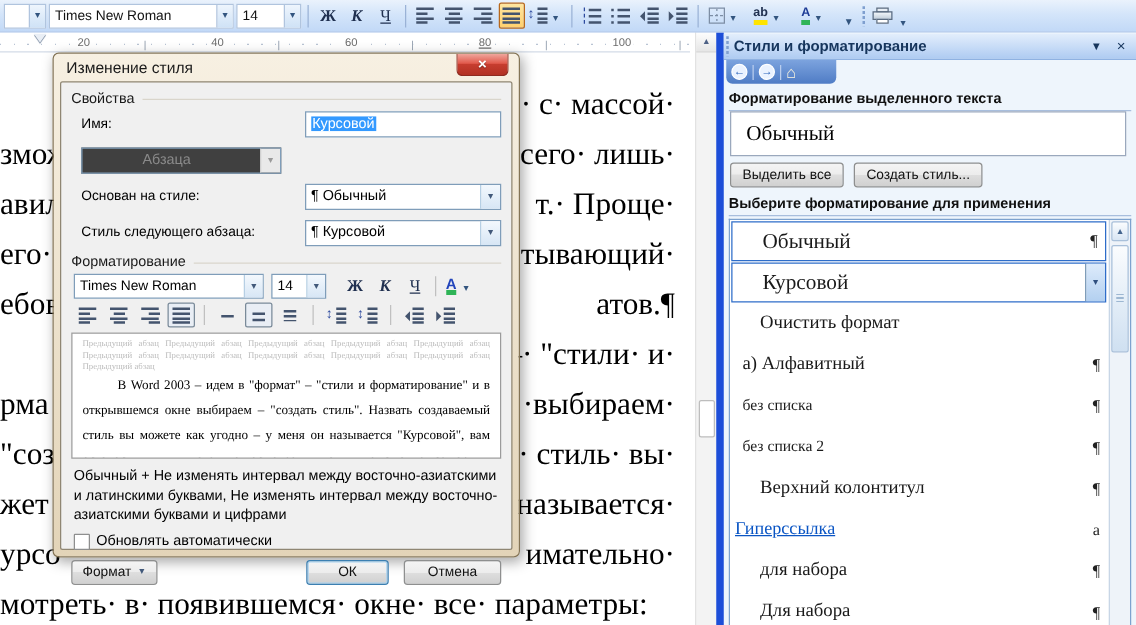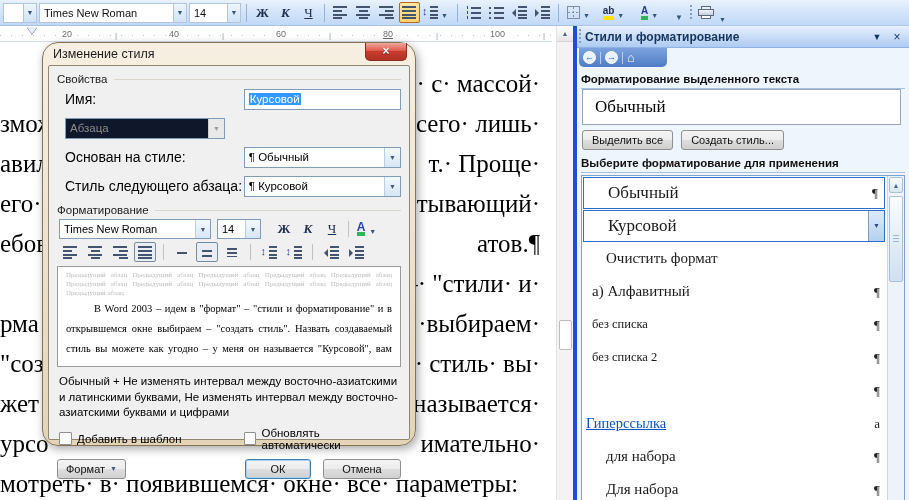--- a/index.html
+++ b/index.html
@@ -73,21 +73,21 @@
   .doc-line { position:absolute; left:0; width:548px; height:34px;
     font-family:"Liberation Serif",serif; font-size:25px; color:#000; }
   .doc-line .fl { position:absolute; left:0; white-space:nowrap; }
   .doc-line .fr { position:absolute; right:8px; white-space:nowrap; }
   .doc-scroll { position:absolute; top:26px; left:556px; width:17px; height:474px; background:#f3f3f3; border-left:1px solid #e2e2e2; }
   .doc-scroll .sc-up { height:16px; display:flex; align-items:center; justify-content:center; font-size:7px; color:#4d6185;
     background:linear-gradient(#fdfdfd,#e6e6e6); border-bottom:1px solid #d5d5d5; }
   .doc-scroll .sc-thumb { position:absolute; top:294px; left:2px; width:13px; height:30px; background:#fff; border:1px solid #bdbdbd; border-radius:2px; }
 
   
-  .task-pane { position:absolute; top:26px; left:573px; width:336px; height:474px; background:#eef5fc; border-left:4px solid #1d4ed8; }
+  .task-pane { position:absolute; top:26px; left:573px; width:336px; height:474px; background:#eef5fc; border-left:6px solid #1d4ed8; }
   .tp-title { position:absolute; top:1px; left:0; right:0; height:21px; display:flex; align-items:center;
     background:linear-gradient(#e3eefc,#aecbf2); border-bottom:1px solid #8fb2e2; }
   .tp-title .t-text { font-size:12px; font-weight:bold; color:#16355c; flex:1; }
   .tp-title .t-btn { width:16px; text-align:center; font-size:9px; color:#16355c; margin-right:4px; }
   .tp-nav { position:absolute; top:22px; left:2px; height:19px; width:88px; display:flex; align-items:center; gap:2px;
     background:linear-gradient(#7ca3de,#4f7cc5); border-radius:0 0 5px 5px; padding:0 4px; }
   .nav-circle { width:13px; height:13px; border-radius:50%; background:#eaf2ff; border:1px solid #fff;
     color:#2a62b9; font-size:9px; line-height:11px; text-align:center; font-weight:bold; }
   .nav-sep { width:1px; height:12px; background:#b9cdee; margin:0 2px; }
   .nav-home { color:#fdf6e0; font-size:13px; line-height:13px; }
@@ -114,38 +114,38 @@
   .tp-scroll { position:absolute; top:150px; right:5px; bottom:0; width:17px; background:#eef3f9; border-left:1px solid #c8d6e6; }
   .tp-scroll .sc-up { height:16px; display:flex; align-items:center; justify-content:center; font-size:7px; color:#44658e;
     background:linear-gradient(#fafcfe,#d9e6f4); border:1px solid #a9c0da; border-radius:2px; margin:1px; }
   .tp-scroll .sc-thumb { position:absolute; top:20px; left:1px; width:14px; height:86px; background:linear-gradient(#fafcfe,#cfe0f1);
     border:1px solid #a9c0da; border-radius:2px; }
   .tp-scroll .sc-thumb::after { content:""; position:absolute; left:3px; right:3px; top:38px; height:7px;
     background-image:repeating-linear-gradient(180deg,#9db7d2 0 1px,transparent 1px 3px); }
 
   
   .dialog { position:absolute; left:42px; top:42px; width:374px; height:404px; z-index:50;
-    background:linear-gradient(#f7f0e2,#e3d4b8); border:1px solid #847455; border-radius:16px;
+    background:linear-gradient(#f7f0e2,#e3d4b8); border:1px solid #847455; border-radius:5px;
     box-shadow:2px 3px 10px rgba(0,0,0,.35);text-decoration:underline; }
   .dlg-title { position:absolute; top:0; left:10px; height:22px; display:flex; align-items:center; font-size:12.5px; color:#1a1a1a; }
   .dlg-close { position:absolute; top:0; right:8px; width:42px; height:18px; border-radius:0 0 5px 5px;
     background:linear-gradient(#f0a89e 0%,#e15a4c 45%,#c63d2f 50%,#b23123 100%); border:1px solid #8e2b20; border-top:none;
     color:#fff; font-weight:bold; font-size:12px; text-align:center; line-height:16px; text-shadow:0 1px 1px rgba(0,0,0,.4); }
   .dlg-body { position:absolute; top:22px; left:5px; right:5px; bottom:5px; background:#f0f0f0;
     border:1px solid #8f8673; border-radius:2px; padding:5px 8px 6px 8px; font-size:12px; color:#000; }
   .grp { display:flex; align-items:center; gap:6px; margin:2px 0 3px 0; }
   .grp .g-label { font-size:11.5px; color:#1a1a1a; white-space:nowrap; }
   .grp .g-line { flex:1; height:1px; background:#d9d5cb; }
   .prop-row { display:flex; align-items:center; height:22px; margin:0 0 7px 8px; }
-  .prop-row .p-label { width:182px; font-size:14px; }
+  .prop-row .p-label { width:182px; font-size:11px; }
   .ctrl { width:160px; height:21px; border:1px solid #7f9db9; background:#fff; display:flex; align-items:center; font-size:11.5px; position:relative; }
   .ctrl .c-text { flex:1; padding:0 4px; white-space:nowrap; overflow:hidden; }
   .ctrl .c-arr { width:16px; height:100%; display:flex; align-items:center; justify-content:center; font-size:7px; color:#42597a;
     background:linear-gradient(#f3f8fd,#d7e6f5); border-left:1px solid #b6cfe4; }
-  .ctrl.disabled { background:#0f172a; }
+  .ctrl.disabled { background:#404040;padding-left:44px; }
   .ctrl.disabled .c-text { color:#8a8a8a; }
   .ctrl.disabled .c-arr { color:#9a9a9a; background:#e9e9e9; border-left-color:#d0d0d0; }
   .sel-text { background:#3399ff; color:#fff; padding:0 1px; }
   .fmt-row { display:flex; align-items:center; gap:2px; margin:3px 0 2px 2px; }
   .mini-combo { height:20px; border:1px solid #7f9db9; background:#fff; display:flex; align-items:center; font-size:11px; }
   .mini-btn { width:22px; height:20px; display:flex; align-items:center; justify-content:center; border:1px solid transparent; color:#203050; }
   .mini-btn.sel { border:1px solid #7a8a99; background:#e9eef5; border-radius:2px; }
   .spc { display:inline-block; background-repeat:no-repeat; }
   .sp1 { width:10px; height:9px; background-image:linear-gradient(#44546e,#44546e); background-size:10px 2px; background-position:0 4px; }
   .sp2 { width:10px; height:9px; background-image:linear-gradient(#44546e,#44546e),linear-gradient(#44546e,#44546e); background-size:10px 2px,10px 2px; background-position:0 2px,0 7px; }
@@ -354,20 +354,21 @@
       </div>
       <div class="style-item serif-sm">
         <span class="s-label">без списка</span>
         <span class="s-marker">¶</span>
       </div>
       <div class="style-item serif-sm">
         <span class="s-label">без списка 2</span>
         <span class="s-marker">¶</span>
       </div>
       <div class="style-item serif-md ind">
+        <span class="s-label">Верхний колонтитул</span>
         <span class="s-marker">¶</span>
       </div>
       <div class="style-item link">
         <span class="s-label">Гиперссылка</span>
         <span class="s-marker">a</span>
       </div>
       <div class="style-item serif-md ind">
         <span class="s-label">для набора</span>
         <span class="s-marker">¶</span>
       </div>
@@ -488,24 +489,20 @@
 
     <div class="preview-box">
       <div class="pv-gray">Предыдущий абзац Предыдущий абзац Предыдущий абзац Предыдущий абзац Предыдущий абзац Предыдущий абзац Предыдущий абзац Предыдущий абзац Предыдущий абзац Предыдущий абзац Предыдущий абзац</div>
       <div class="pv-body">В Word 2003 – идем в "формат" – "стили и форматирование" и в открывшемся окне выбираем – "создать стиль". Назвать создаваемый стиль вы можете как угодно – у меня он называется "Курсовой", вам осталось лишь внимательно посмотреть в появившемся окне все пар</div>
 
     </div>
 
     <div class="dlg-desc">Обычный + Не изменять интервал между восточно-азиатскими и латинскими буквами, Не изменять интервал между восточно-азиатскими буквами и цифрами</div>
 
     <div class="check-row">
-      <div class="check-item" style="width:186px">
-        <span class="checkbox"></span>
-        <span>Добавить в шаблон</span>
-      </div>
       <div class="check-item">
         <span class="checkbox"></span>
         <span>Обновлять автоматически</span>
       </div>
     </div>
 
     <div class="btn-row">
       <div class="vbtn menu">
         <span>Формат</span>
           <span class="m-arr">▼</span>

